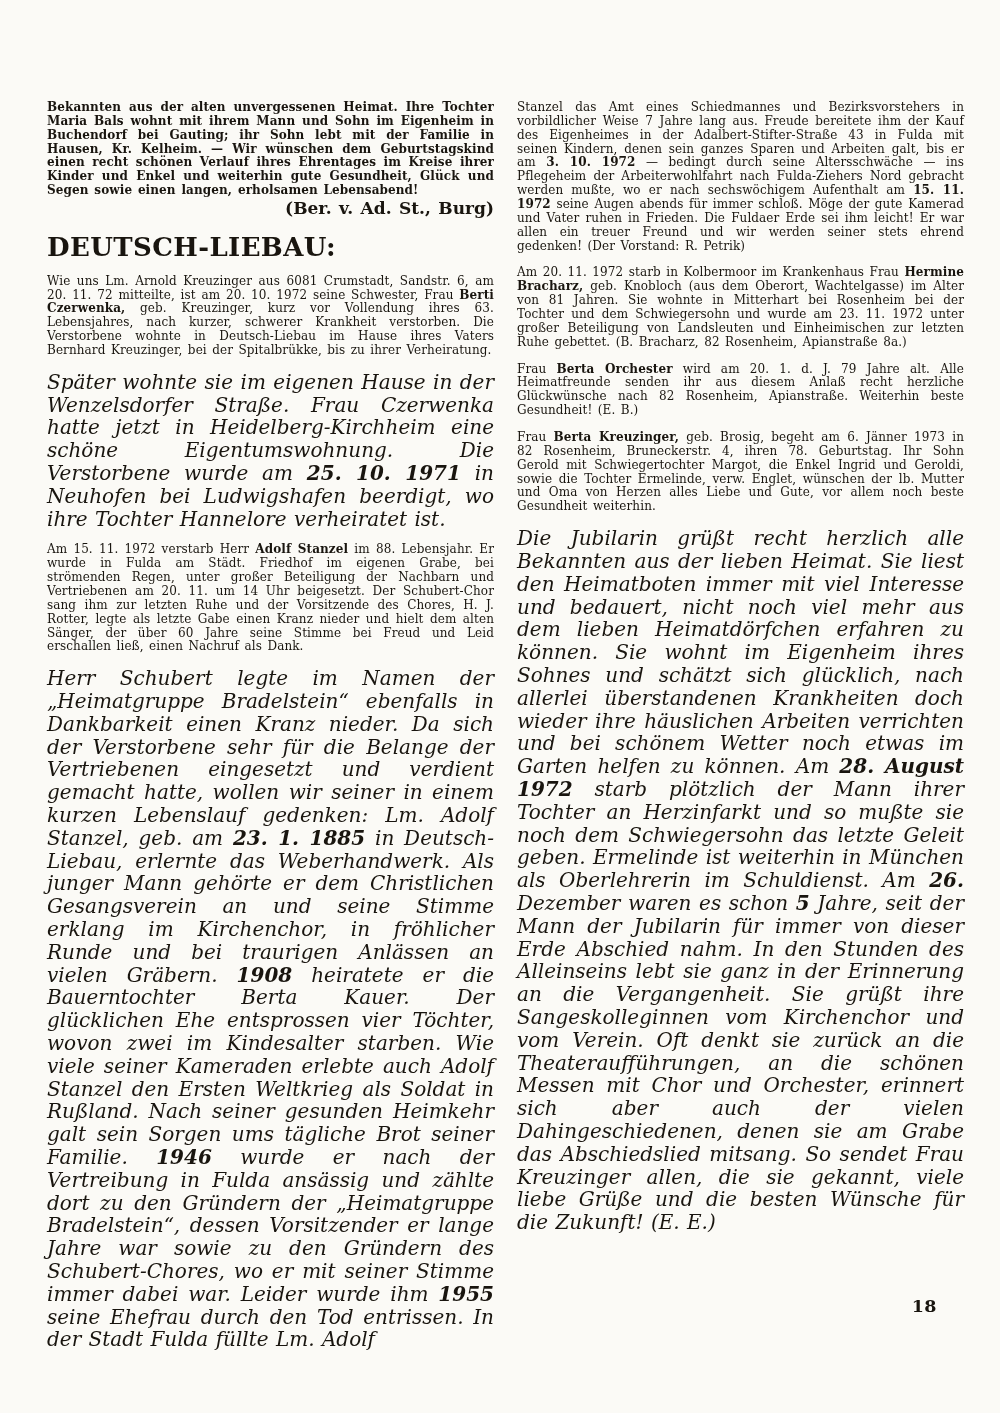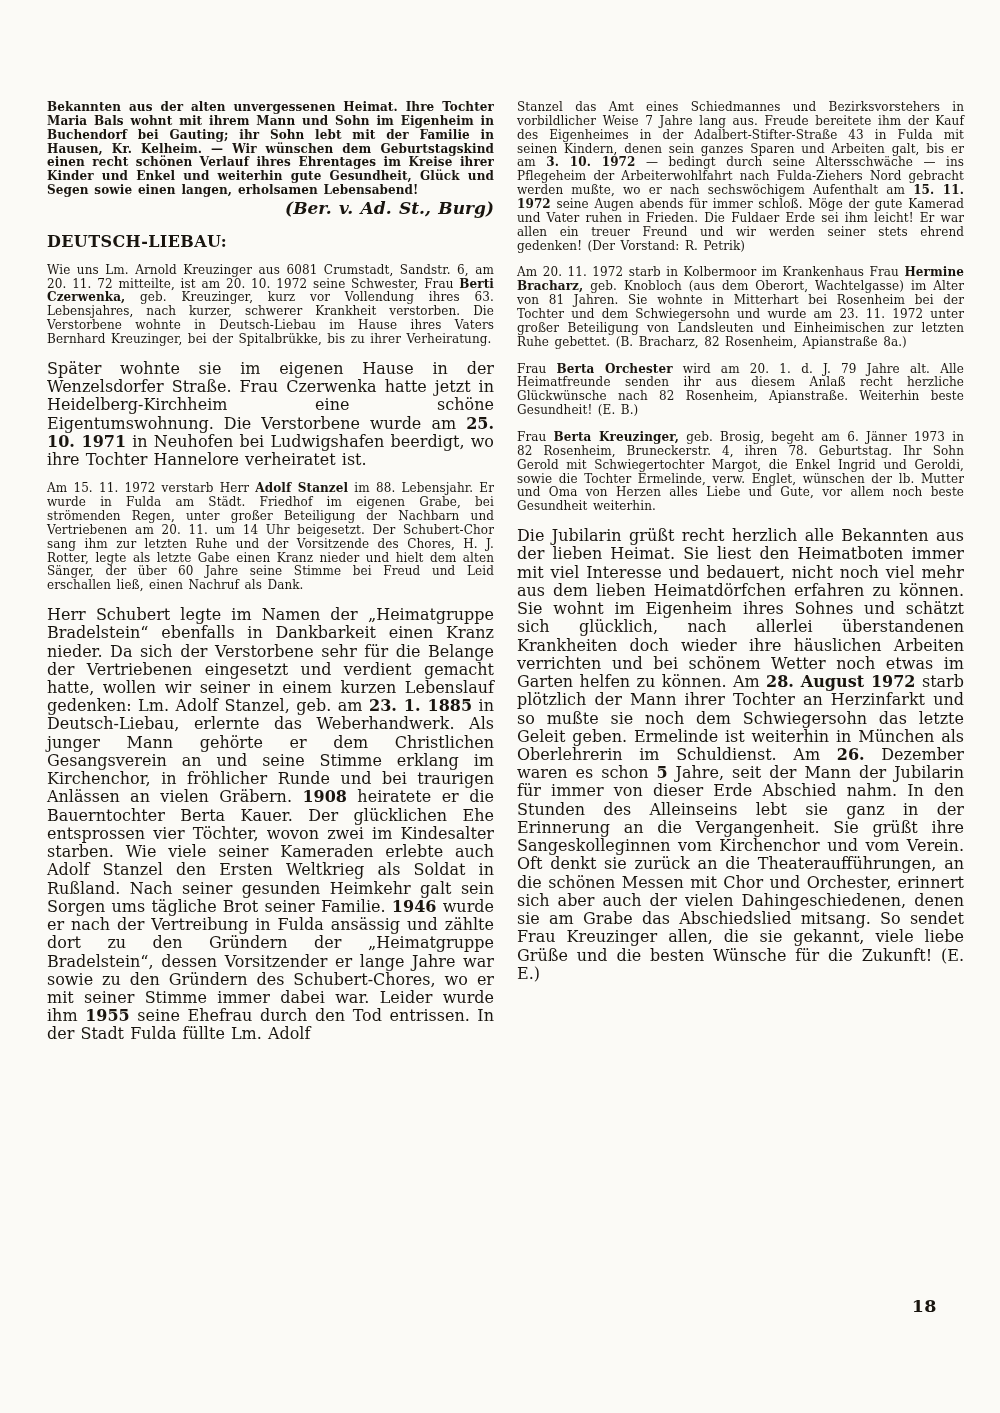--- a/index.html
+++ b/index.html
@@ -29,40 +29,41 @@
   .col { width: 447px; }
   .block { margin: 0; text-align: justify; }
   .block + .block { margin-top: 13px; }
   .body {
     font-size: 12px;
     line-height: 1.155;
     word-spacing: 1.5px;
     letter-spacing: 0.1px;
   }
   .small {
-    font-size: 16px;
+    font-size: 20px;
     line-height: 1.14;
     word-spacing: 1px;
+    font-style: italic;
   }
   .heading {
-    font-size: 16px;
+    font-size: 26px;
     font-weight: bold;
     letter-spacing: 0.4px;
     text-align: left;
     margin-top: 16px;
     margin-bottom: 10px;
   }
   .byline {
     font-size: 17px;
     font-weight: bold;
     text-align: right;
     line-height: 1.155;
     word-spacing: 1.5px;
   }
-  .byline.block { margin-top: 1px; font-style: italic; }
+  .byline.block { margin-top: 1px; }
   .allbold { font-weight: bold; }
   .bold { font-weight: bold; }
   .page-number {
     position: absolute;
     top: 1296px;
     right: 63px;
     font-size: 17.5px;
     font-weight: bold;
     letter-spacing: 0.5px;
   }

